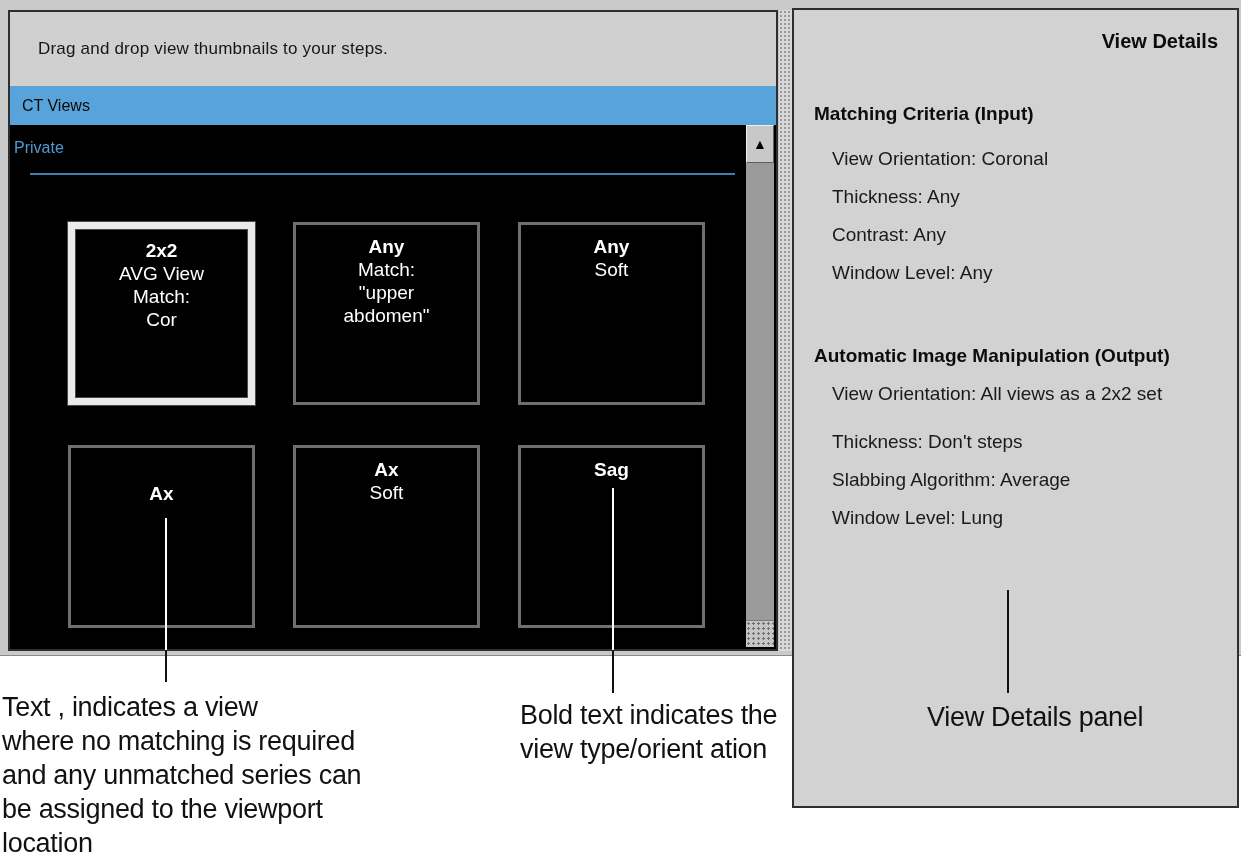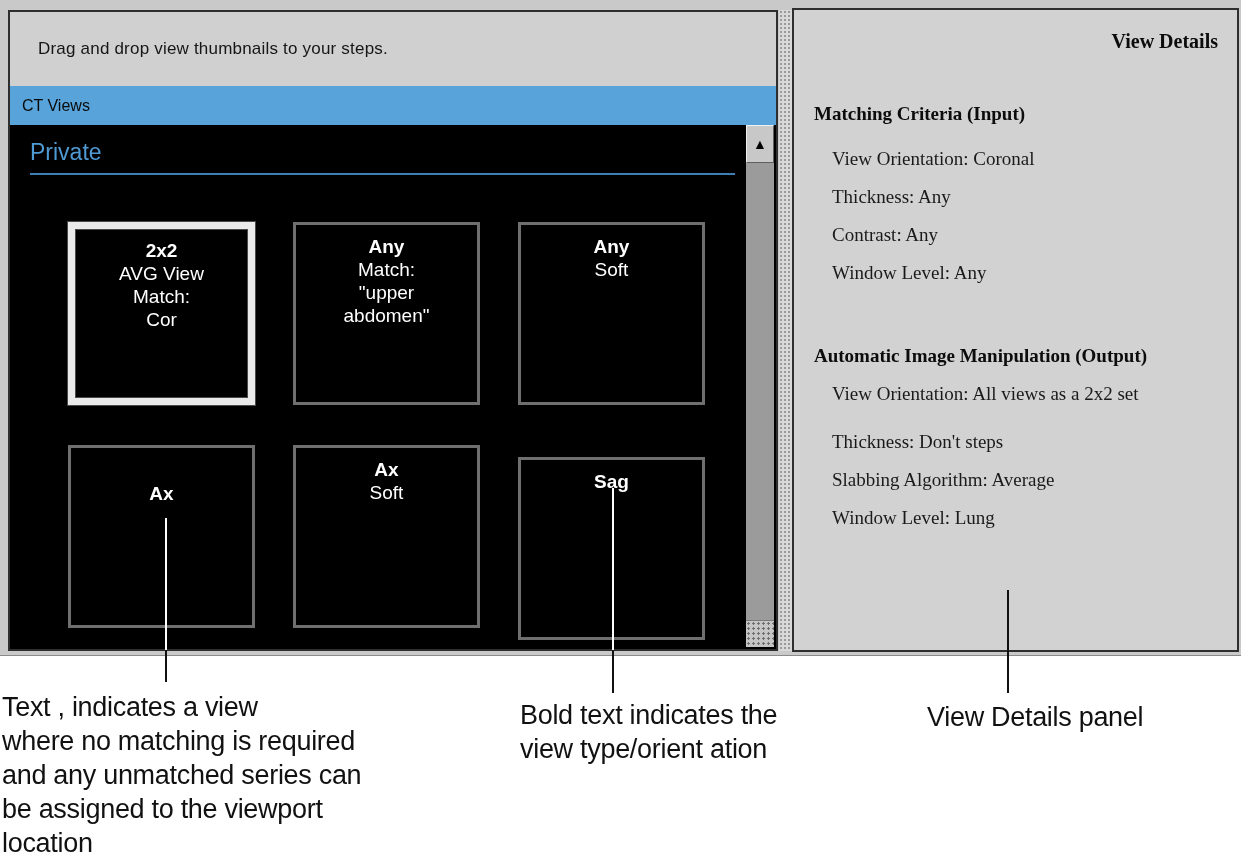--- a/index.html
+++ b/index.html
@@ -25,40 +25,40 @@
   .instruction-bar {
     height:74px; background:#d0d0d0; display:flex; align-items:center;
     padding-left:28px; font-size:17px; color:#161616; letter-spacing:.2px;
   }
   .ct-header {
     height:39px; background:#58a3da; display:flex; align-items:center;
     padding-left:12px; font-size:16px; font-weight:normal; color:#0a0a0a;
   }
   .thumb-area { flex:1; position:relative; background:#000; }
 
-  .private-label { position:absolute; left:20px; top:14px; color:#4f9ad2; font-size:23px; }
+  .private-label { position:absolute; left:4px; top:14px; color:#4f9ad2; font-size:16px; }
   .private-rule  { position:absolute; left:20px; top:48px; width:705px; height:2px; background:#3c7fb4; }
 
   .thumb {
     position:absolute; width:187px; height:183px; box-sizing:border-box;
     border:3px solid #6f6f6f; background:#000; color:#ffffff;
     text-align:center; padding-top:10px; font-size:19px; line-height:23px;
   }
   .thumb.selected {
     border:7px solid #eaeaea;
     box-shadow: inset 0 0 0 1px #4a4a4a, 0 0 0 1px #4a4a4a;
   }
   .thumb .t-line1 { font-weight:bold; }
   .thumb.pad-extra { padding-top:34px; }
   .t1 { left:58px;  top:97px;  }
   .t2 { left:283px; top:97px;  }
   .t3 { left:508px; top:97px;  }
   .t4 { left:58px;  top:320px; }
   .t5 { left:283px; top:320px; }
-  .t6 { left:508px; top:320px;margin-top:12px; }
+  .t6 { left:508px; top:320px; }
 
   
   .scrollbar { position:absolute; top:0; bottom:2px; left:736px; width:28px; background:#9b9b9b; }
   .sb-up {
     position:absolute; top:0; left:0; right:0; height:38px; background:#c8c8c8;
     border:1px solid; border-color:#f0f0f0 #5f5f5f #5f5f5f #f0f0f0; box-sizing:border-box;
     display:flex; align-items:center; justify-content:center;
     font-size:14px; color:#000; line-height:1;
   }
   .sb-track { position:absolute; top:38px; bottom:26px; left:0; right:0; background:#9b9b9b; }
@@ -72,22 +72,22 @@
   
   .splitter {
     position:absolute; left:779px; top:10px; width:13px; height:641px;
     background:#d8d8d8;
     background-image:radial-gradient(#9a9a9a 1px, transparent 1.3px);
     background-size:4px 4px;
   }
 
   
   .right-panel {
-    position:absolute; left:792px; top:8px; width:447px; height:644px;
-    background:#d2d2d2; border:2px solid #2e2e2e; box-sizing:border-box;font-family:Liberation Serif, serif;
+    position:absolute; left:792px; top:8px; width:447px; height:800px;
+    background:#d2d2d2; border:2px solid #2e2e2e; box-sizing:border-box;
   }
   .vd-title { position:absolute; top:20px; right:19px; font-size:20px; font-weight:bold; color:#0c0c0c; }
   .vd-heading { position:absolute; left:20px; font-size:19px; font-weight:bold; color:#0c0c0c; white-space:nowrap; }
   .vd-item { position:absolute; left:38px; font-size:19px; color:#1a1a1a; white-space:nowrap; }
 
   
   .callout { position:absolute; width:2px; z-index:5; }
   .co-a-white { left:165px; top:518px; height:132px; background:#ffffff; }
   .co-a-black { left:165px; top:650px; height:32px;  background:#111111; }
   .co-b-white { left:612px; top:488px; height:162px; background:#ffffff; }

